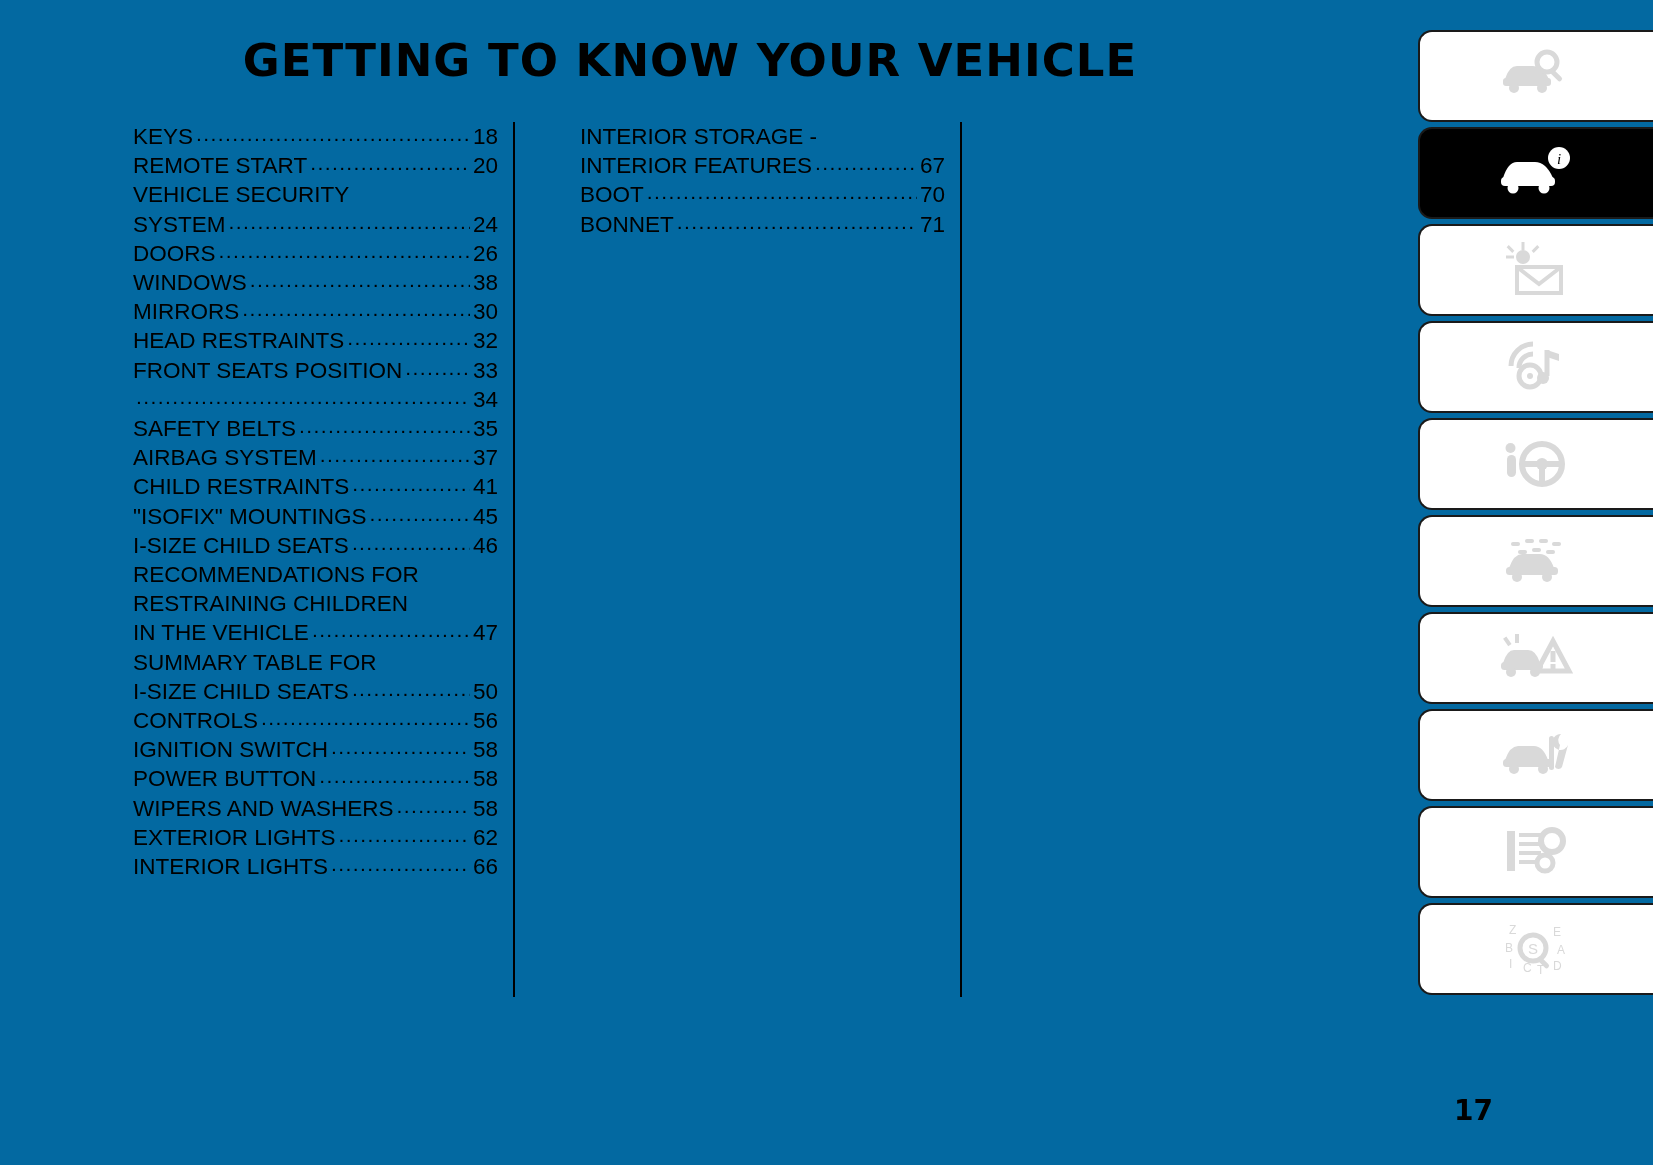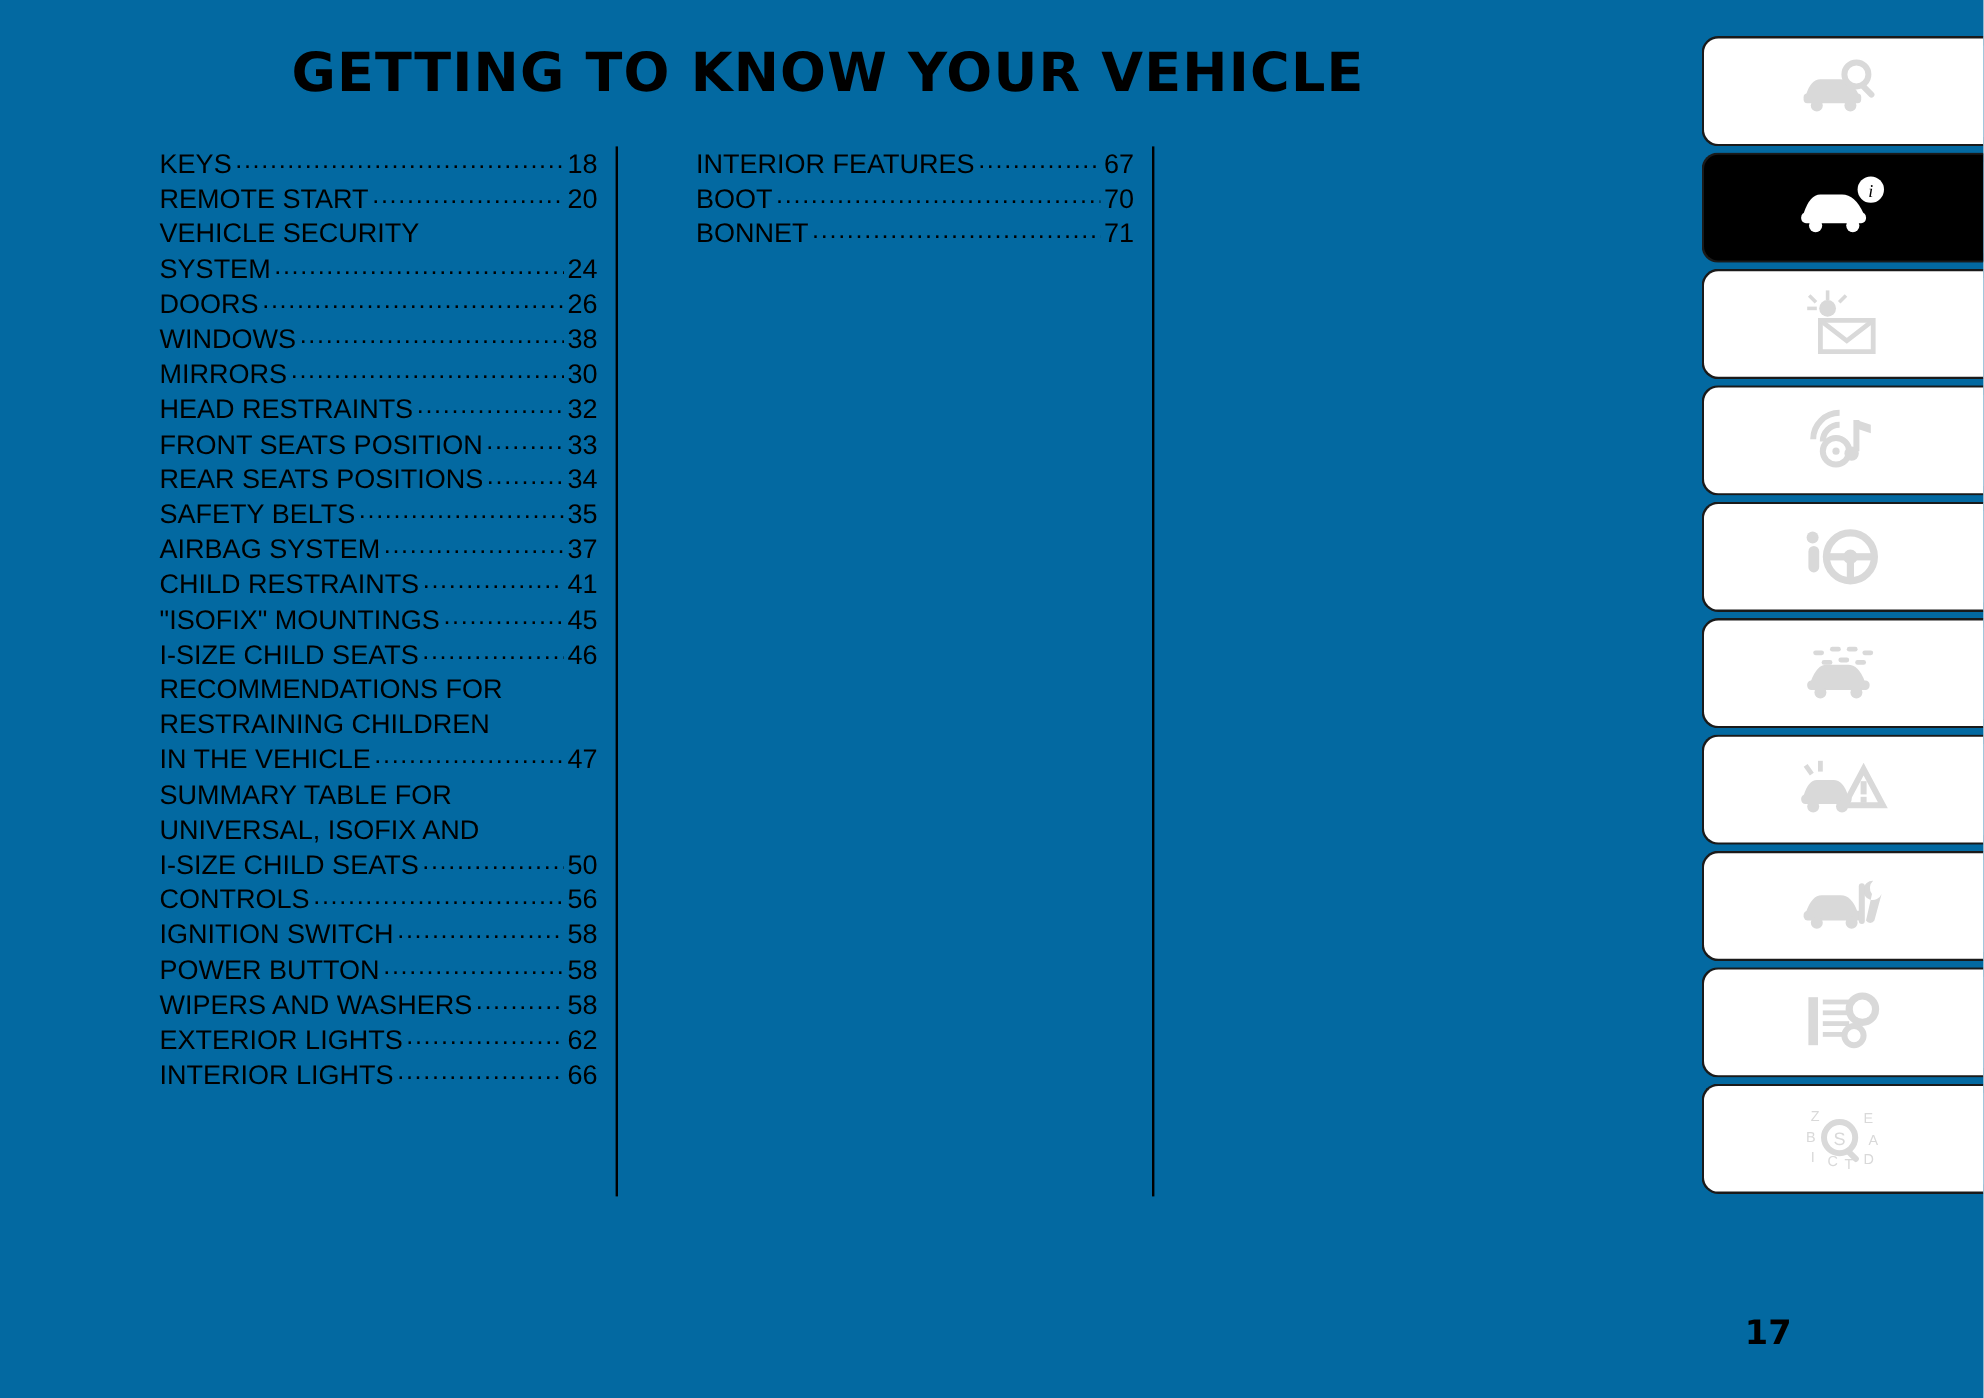--- a/index.html
+++ b/index.html
@@ -168,21 +168,20 @@
           <span class="label">HEAD RESTRAINTS</span>
           <span class="leader">................................................................................</span>
           <span class="pg">32</span>
         </div>
         <div class="entry">
           <span class="label">FRONT SEATS POSITION</span>
           <span class="leader">................................................................................</span>
           <span class="pg">33</span>
         </div>
         <div class="entry">
-          <span class="label">REAR SEATS POSITIONS</span>
           <span class="leader">................................................................................</span>
           <span class="pg">34</span>
         </div>
         <div class="entry">
           <span class="label">SAFETY BELTS</span>
           <span class="leader">................................................................................</span>
           <span class="pg">35</span>
         </div>
         <div class="entry">
           <span class="label">AIRBAG SYSTEM</span>
@@ -205,21 +204,20 @@
           <span class="pg">46</span>
         </div>
         <div class="entry cont"><span class="label">RECOMMENDATIONS FOR</span></div>
         <div class="entry cont"><span class="label">RESTRAINING CHILDREN</span></div>
         <div class="entry">
           <span class="label">IN THE VEHICLE</span>
           <span class="leader">................................................................................</span>
           <span class="pg">47</span>
         </div>
         <div class="entry cont"><span class="label">SUMMARY TABLE FOR</span></div>
-        <div class="entry cont"><span class="label">UNIVERSAL, ISOFIX AND</span></div>
         <div class="entry">
           <span class="label">I-SIZE CHILD SEATS</span>
           <span class="leader">................................................................................</span>
           <span class="pg">50</span>
         </div>
         <div class="entry">
           <span class="label">CONTROLS</span>
           <span class="leader">................................................................................</span>
           <span class="pg">56</span>
         </div>
@@ -243,20 +241,21 @@
           <span class="leader">................................................................................</span>
           <span class="pg">62</span>
         </div>
         <div class="entry">
           <span class="label">INTERIOR LIGHTS</span>
           <span class="leader">................................................................................</span>
           <span class="pg">66</span>
         </div>
       </div>
     <div class="col col-2">
+        <div class="entry cont"><span class="label">INTERIOR STORAGE -</span></div>
         <div class="entry">
           <span class="label">INTERIOR FEATURES</span>
           <span class="leader">................................................................................</span>
           <span class="pg">67</span>
         </div>
         <div class="entry">
           <span class="label">BOOT</span>
           <span class="leader">................................................................................</span>
           <span class="pg">70</span>
         </div>

